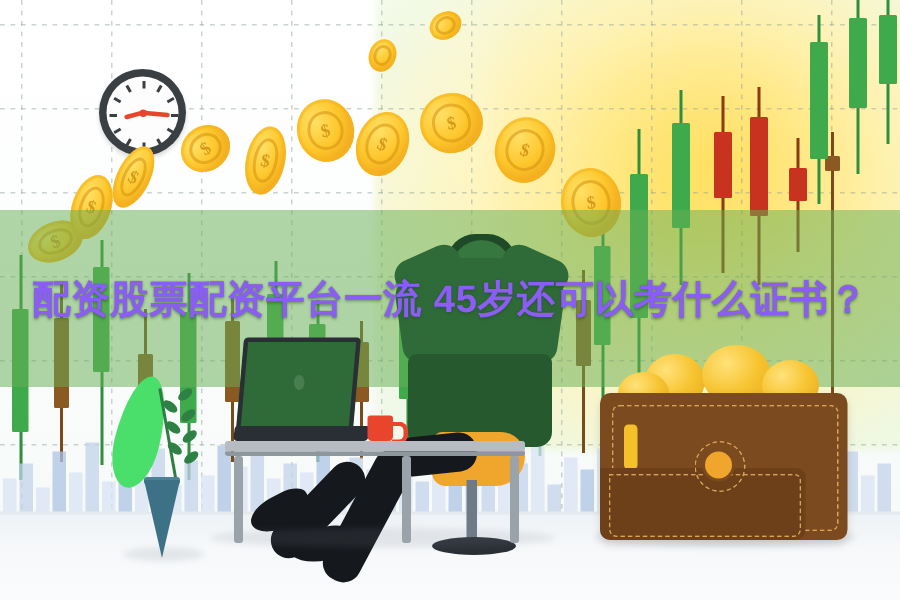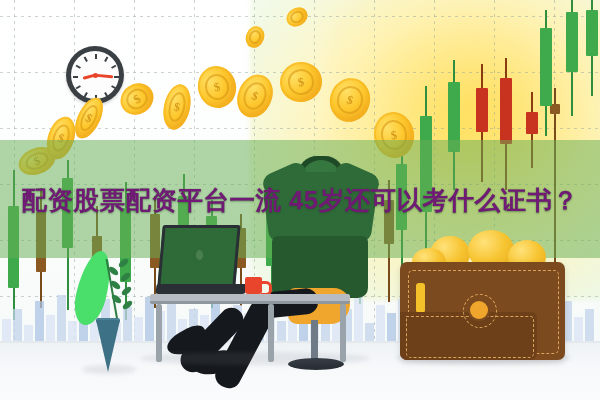--- a/index.html
+++ b/index.html
@@ -62,21 +62,21 @@
   #band{
     position:absolute;left:0;right:0;top:140px;height:118px;
     background:rgba(103,175,87,.52);
   }
   #headline{
     position:absolute;left:0;right:0;top:150px;height:100px;
     display:flex;flex-direction:column;align-items:center;justify-content:center;
     gap:2px;z-index:40;pointer-events:none;
   }
   #headline div{
-    color:#701a75;font-weight:bold;font-size:25.5px;line-height:40px;
+    color:#8b5cf6;font-weight:bold;font-size:25.5px;line-height:40px;
     letter-spacing:.5px;white-space:nowrap;
     text-shadow:0 1px 2px rgba(40,80,40,.45),0 0 1px rgba(40,80,40,.5);
   }
 
   
   #clock{position:absolute;left:66px;top:46px;width:58px;height:58px;border-radius:50%;
     background:#3a3f44;box-shadow:0 2px 3px rgba(0,0,0,.15);}
   #clock .face{position:absolute;inset:5px;border-radius:50%;background:#fdfdfd;}
   #clock .tick{position:absolute;left:50%;top:3px;width:2px;height:5px;background:#3a3f44;
     transform-origin:1px 23px;}

